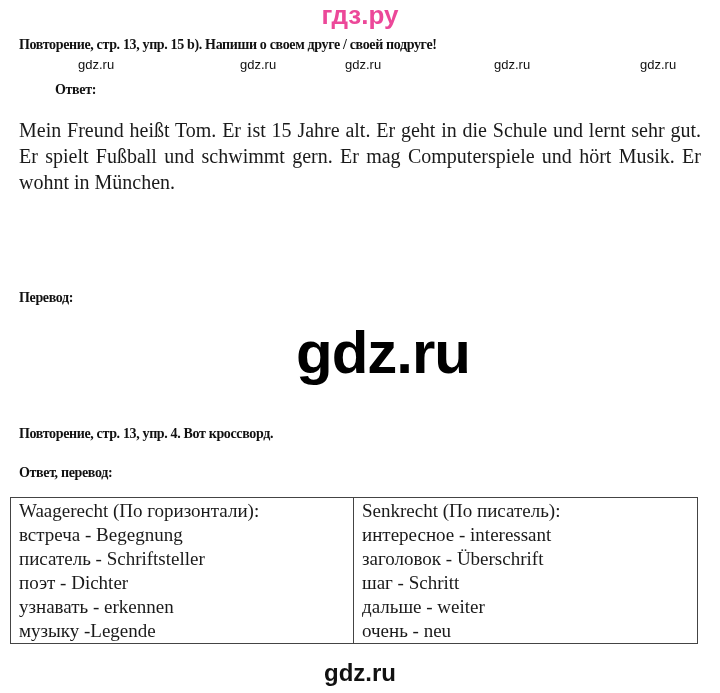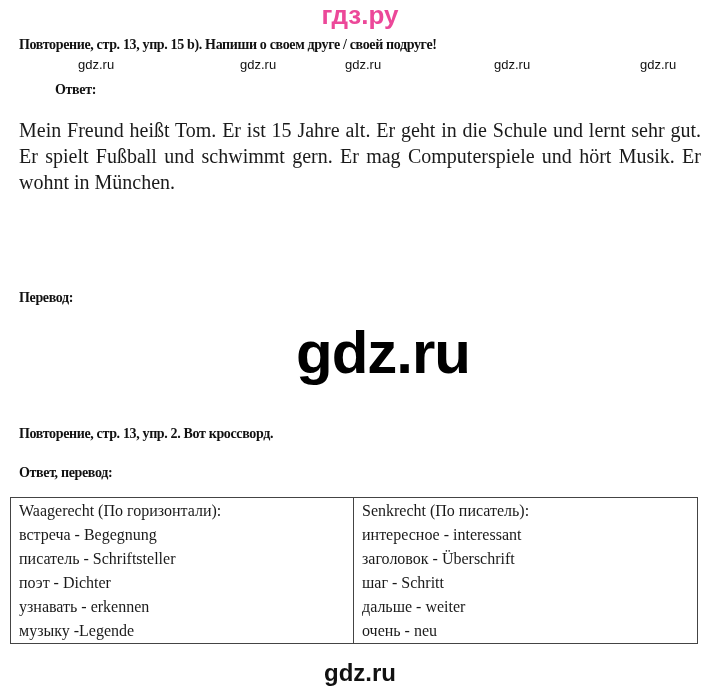--- a/index.html
+++ b/index.html
@@ -38,21 +38,21 @@
     left: 0; width: 720px; top: 659px; text-align: center;
     font-family: "Liberation Sans", "DejaVu Sans", sans-serif;
     font-weight: bold; font-size: 24px; line-height: 28px; color: #111;
   }
   table.cross {
     position: absolute; left: 10px; top: 497px; width: 688px;
     border-collapse: collapse; border: 1.5px solid #444;
   }
   table.cross td {
     vertical-align: top; padding: 1px 8px 0 8px;
-    font-size: 16px; line-height: 24px; color: #1a1a1a;
+    font-size: 19px; line-height: 24px; color: #1a1a1a;
   }
   table.cross td.col-left { width: 326px; border-right: 1.5px solid #444; }
   table.cross .row { display: block; white-space: nowrap; }
 </style>
 </head>
 <body>
 
 <div class="abs site-top">гдз.ру</div>
 
 <div class="abs heading" style="top:33px;">Повторение, стр. 13, упр. 15 b). Напиши о своем друге / своей подруге!</div>
@@ -71,21 +71,21 @@
   <span class="line">wohnt in München.</span>
 </div>
 
 <div class="abs heading" style="top:250px;margin-top:36px;">Перевод:</div>
 
 <div class="abs para" style="top:289px;">
 </div>
 
 <div class="abs wm-big">gdz.ru</div>
 
-<div class="abs heading" style="top:422px;">Повторение, стр. 13, упр. 2. Вот кроссворд.</div>
+<div class="abs heading" style="top:422px;">Повторение, стр. 13, упр. 4. Вот кроссворд.</div>
 
 <div class="abs heading" style="top:461px;">Ответ, перевод:</div>
 
 <table class="cross">
   <tbody>
       <tr>
     <td class="col-left">
       <span class="row">Waagerecht (По горизонтали):</span>
       <span class="row">встреча - Begegnung</span>
       <span class="row">писатель - Schriftsteller</span>

